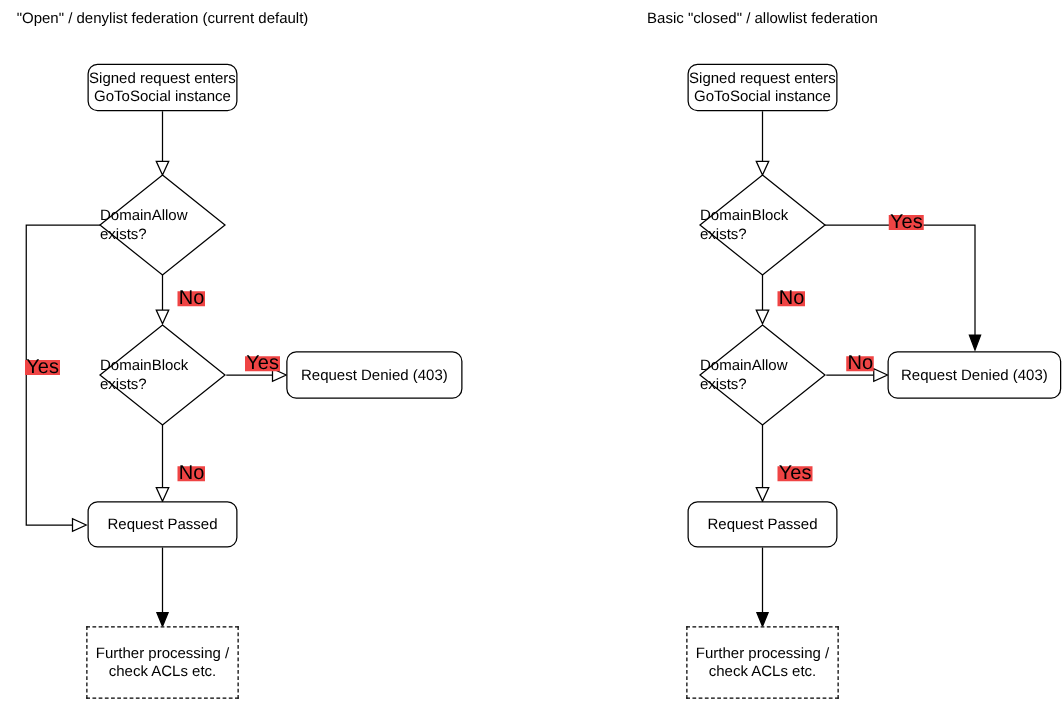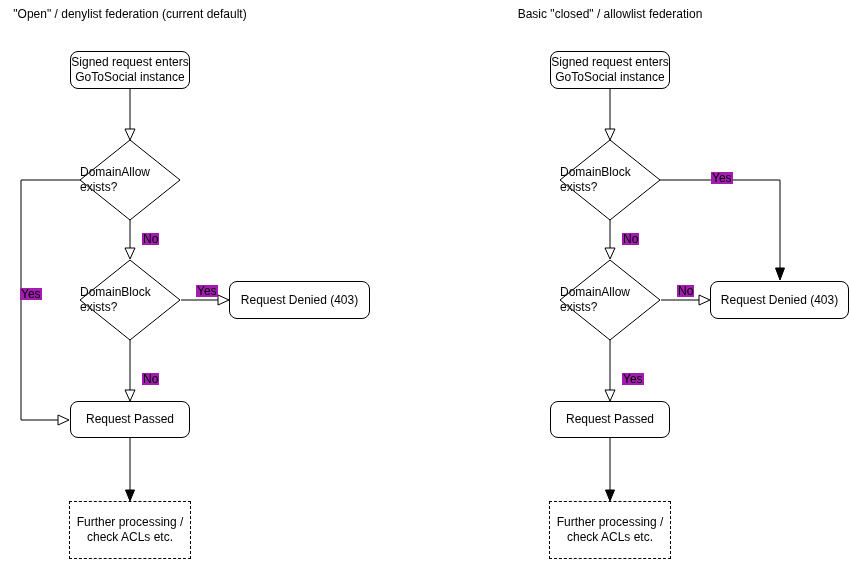--- a/index.html
+++ b/index.html
@@ -59,23 +59,23 @@
   .dashed  { border-style: dashed; }
   .diamond-label {
     position: absolute;
     width: 100px;
     white-space: pre;
     line-height: 15px;
     font-size: 12px;
   }
   .edge-label {
     position: absolute;
-    font-size: 12px;
+    font-size: 16px;
     line-height: 12px;
-    background: #a21caf;
+    background: #ef4444;
     padding: 0 1px;
     text-align: right;
   }
   .chart-title {
     position: absolute;
     top: 7px;
     transform: translateX(-50%);
     font-size: 12px;
     white-space: pre;
   }

